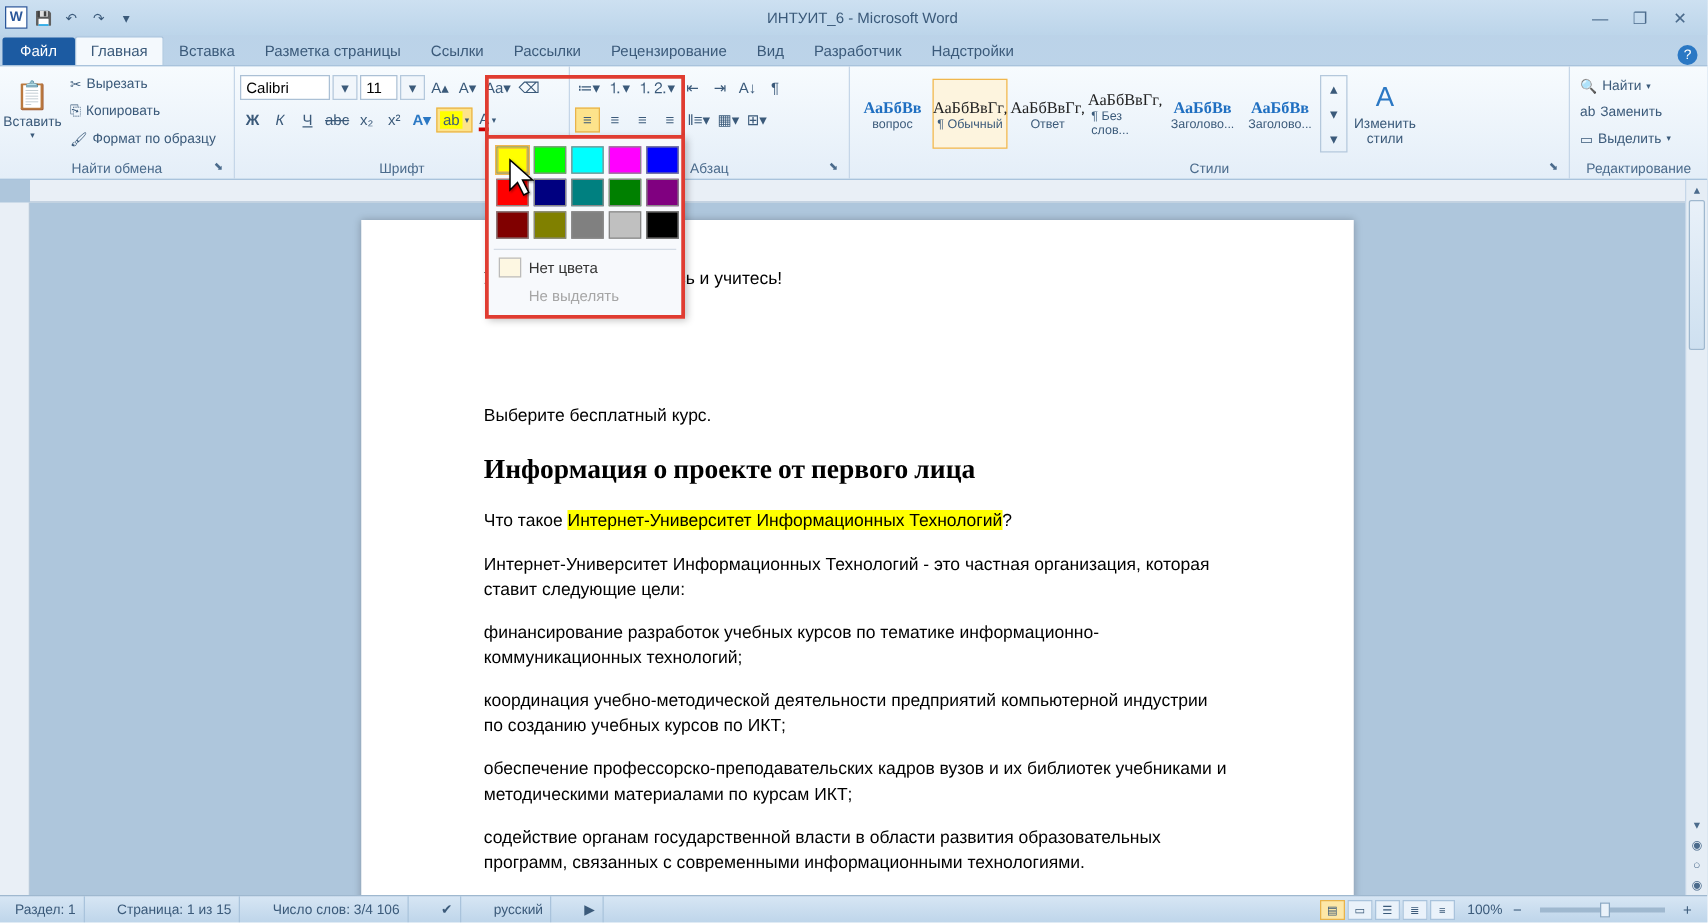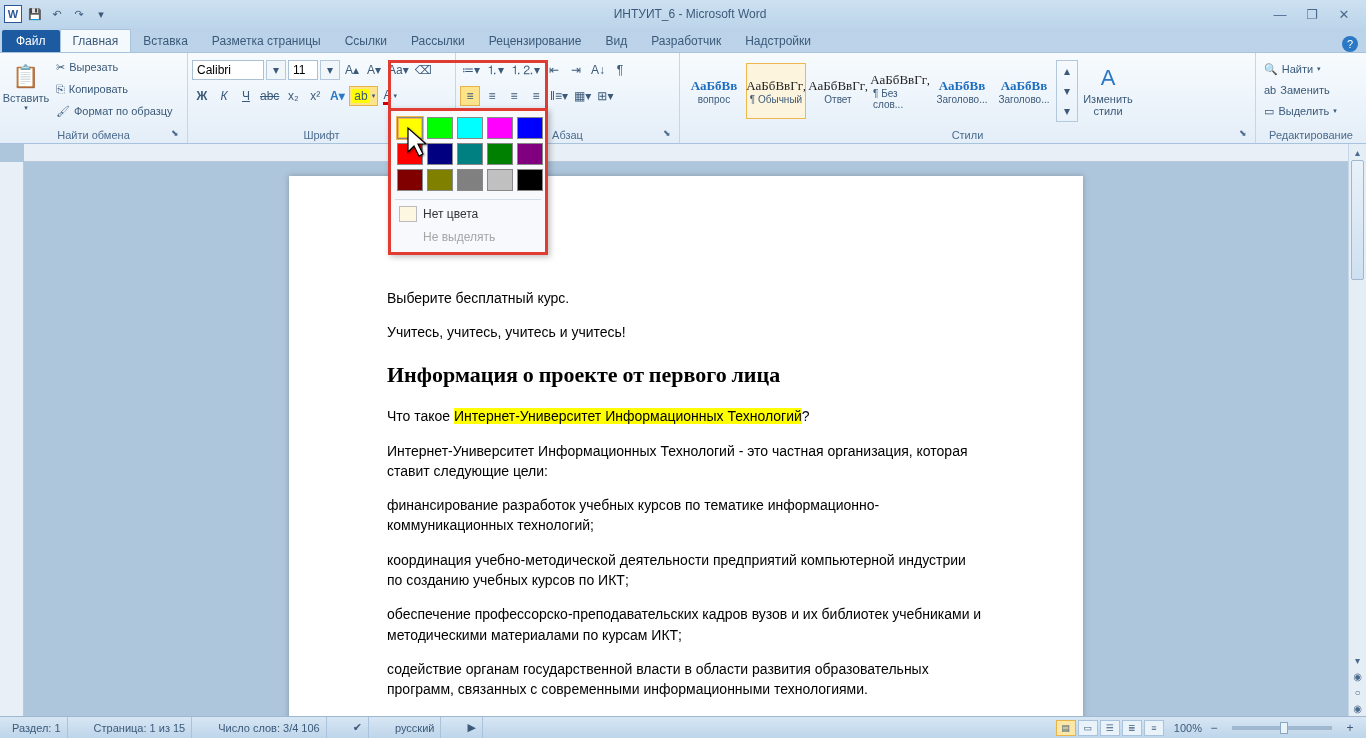--- a/index.html
+++ b/index.html
@@ -251,22 +251,22 @@
 </div>
 
 <div class="ribbon-overlay"></div>
 
 <div class="doc-area">
   <div class="ruler-v"></div>
   <div class="ruler-h"></div>
   <div style="position:absolute;top:18px;left:24px;right:18px;bottom:0;overflow:hidden;">
     <div class="page">
       <p class="partial-top" style="visibility:hidden;">…для вас комфортом.</p>
+      <p>Учитесь, учитесь, учитесь и учитесь!</p>
       <p style="margin-top:90px;">Выберите бесплатный курс.</p>
-      <p>Учитесь, учитесь, учитесь и учитесь!</p>
       <h2>Информация о проекте от первого лица</h2>
       <p><span>Что такое </span><span class="hlt">Интернет-Университет Информационных Технологий</span><span>?</span></p>
       <p>Интернет-Университет Информационных Технологий - это частная организация, которая ставит следующие цели:</p>
       <p>финансирование разработок учебных курсов по тематике информационно-коммуникационных технологий;</p>
       <p>координация учебно-методической деятельности предприятий компьютерной индустрии по созданию учебных курсов по ИКТ;</p>
       <p>обеспечение профессорско-преподавательских кадров вузов и их библиотек учебниками и методическими материалами по курсам ИКТ;</p>
       <p>содействие органам государственной власти в области развития образовательных программ, связанных с современными информационными технологиями.</p>
       <p>Это государственное или частное учебное заведение?</p>
 
     </div>

